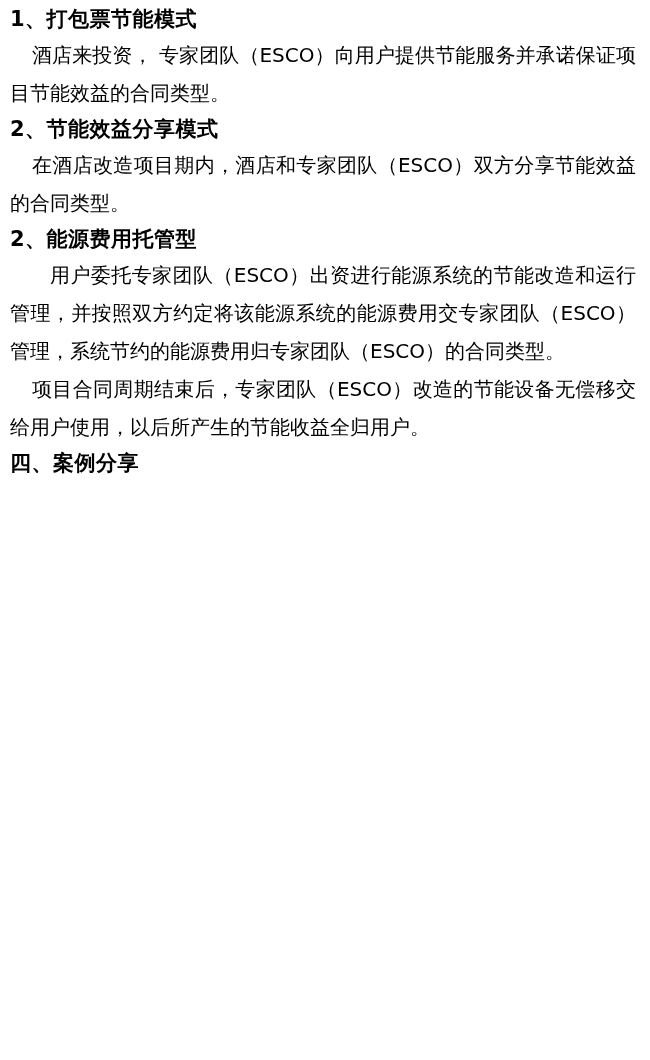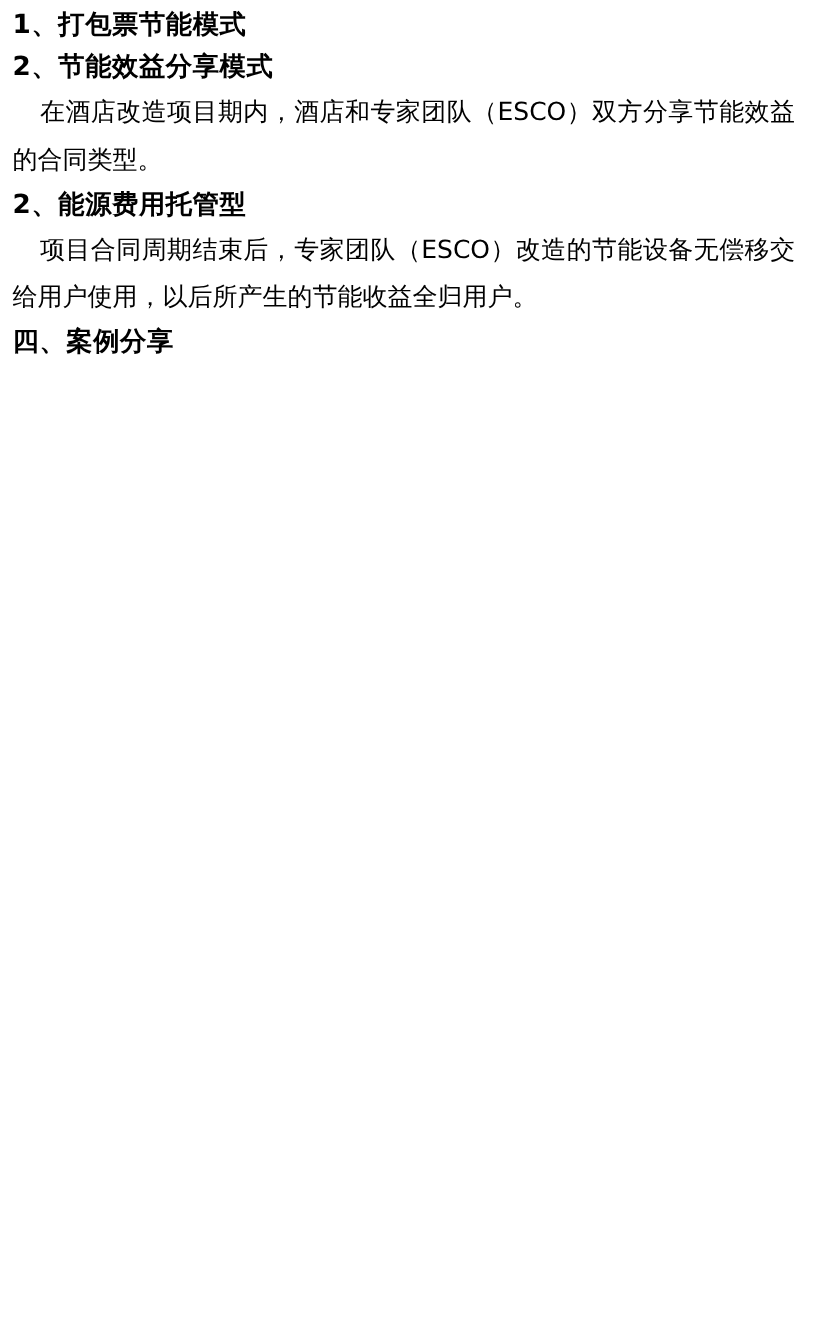--- a/index.html
+++ b/index.html
@@ -42,23 +42,25 @@
   .indent2 { text-indent: 40px; }
   .bold { font-weight: bold; }
   .spacer-xs { height: 2px; }
 </style>
 </head>
 <body>
 
 <div class="page">
   <div id="content">
       <div class="heading">1、打包票节能模式</div>
+      <p class="para indent1"><span>酒店来投资， 专家团队（ESCO）向用户提供节能服务并承诺保证项目节能效益的合同类型。</span></p>
       <div class="spacer-xs"></div>
       <div class="heading">2、节能效益分享模式</div>
       <p class="para indent1"><span>在酒店改造项目期内，酒店和专家团队（ESCO）双方分享节能效益的合同类型。</span></p>
       <div class="spacer-xs"></div>
       <div class="heading">2、能源费用托管型</div>
+      <p class="para indent2"><span>用户委托专家团队（ESCO）出资进行能源系统的节能改造和运行管理，并按照双方约定将该能源系统的能源费用交专家团队（ESCO）管理，系统节约的能源费用归专家团队（ESCO）的合同类型。</span></p>
       <p class="para indent1"><span>项目合同周期结束后，专家团队（ESCO）改造的节能设备无偿移交给用户使用，以后所产生的节能收益全归用户。</span></p>
       <div class="spacer-xs"></div>
       <div class="heading">四、案例分享</div>
       <div class="spacer-xs"></div>
     </div>
 </div>
 
 </body></html>

